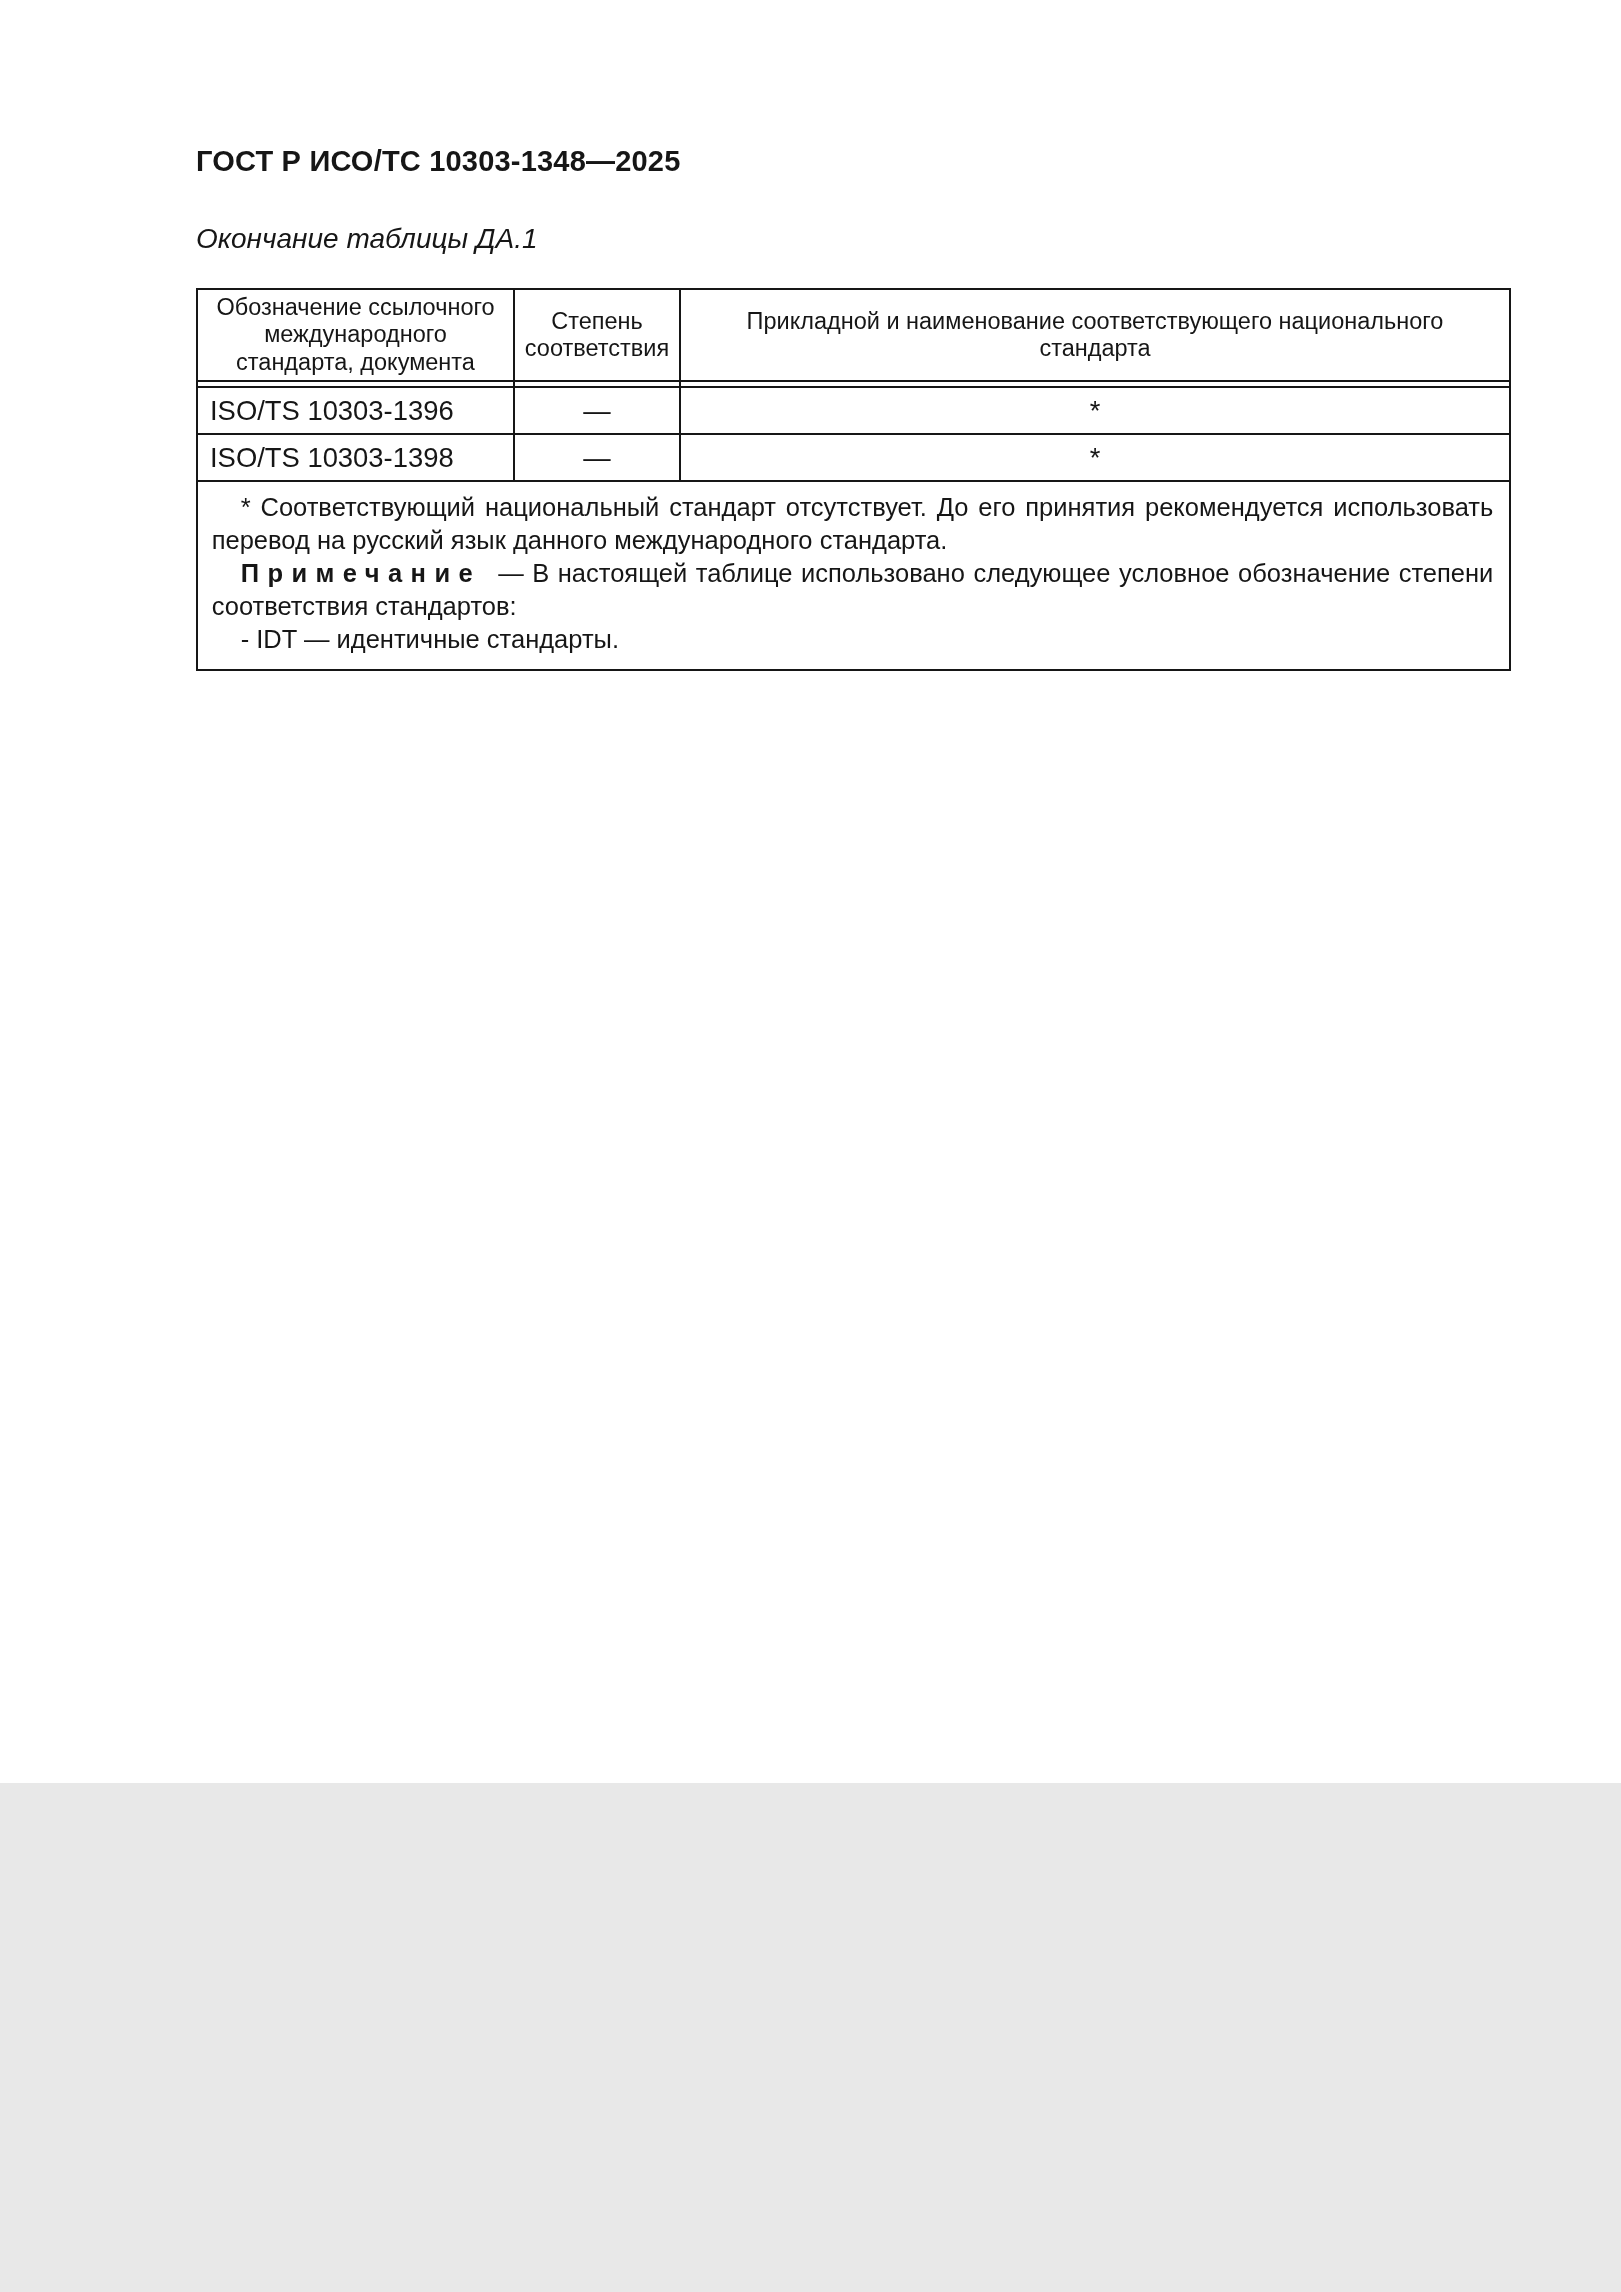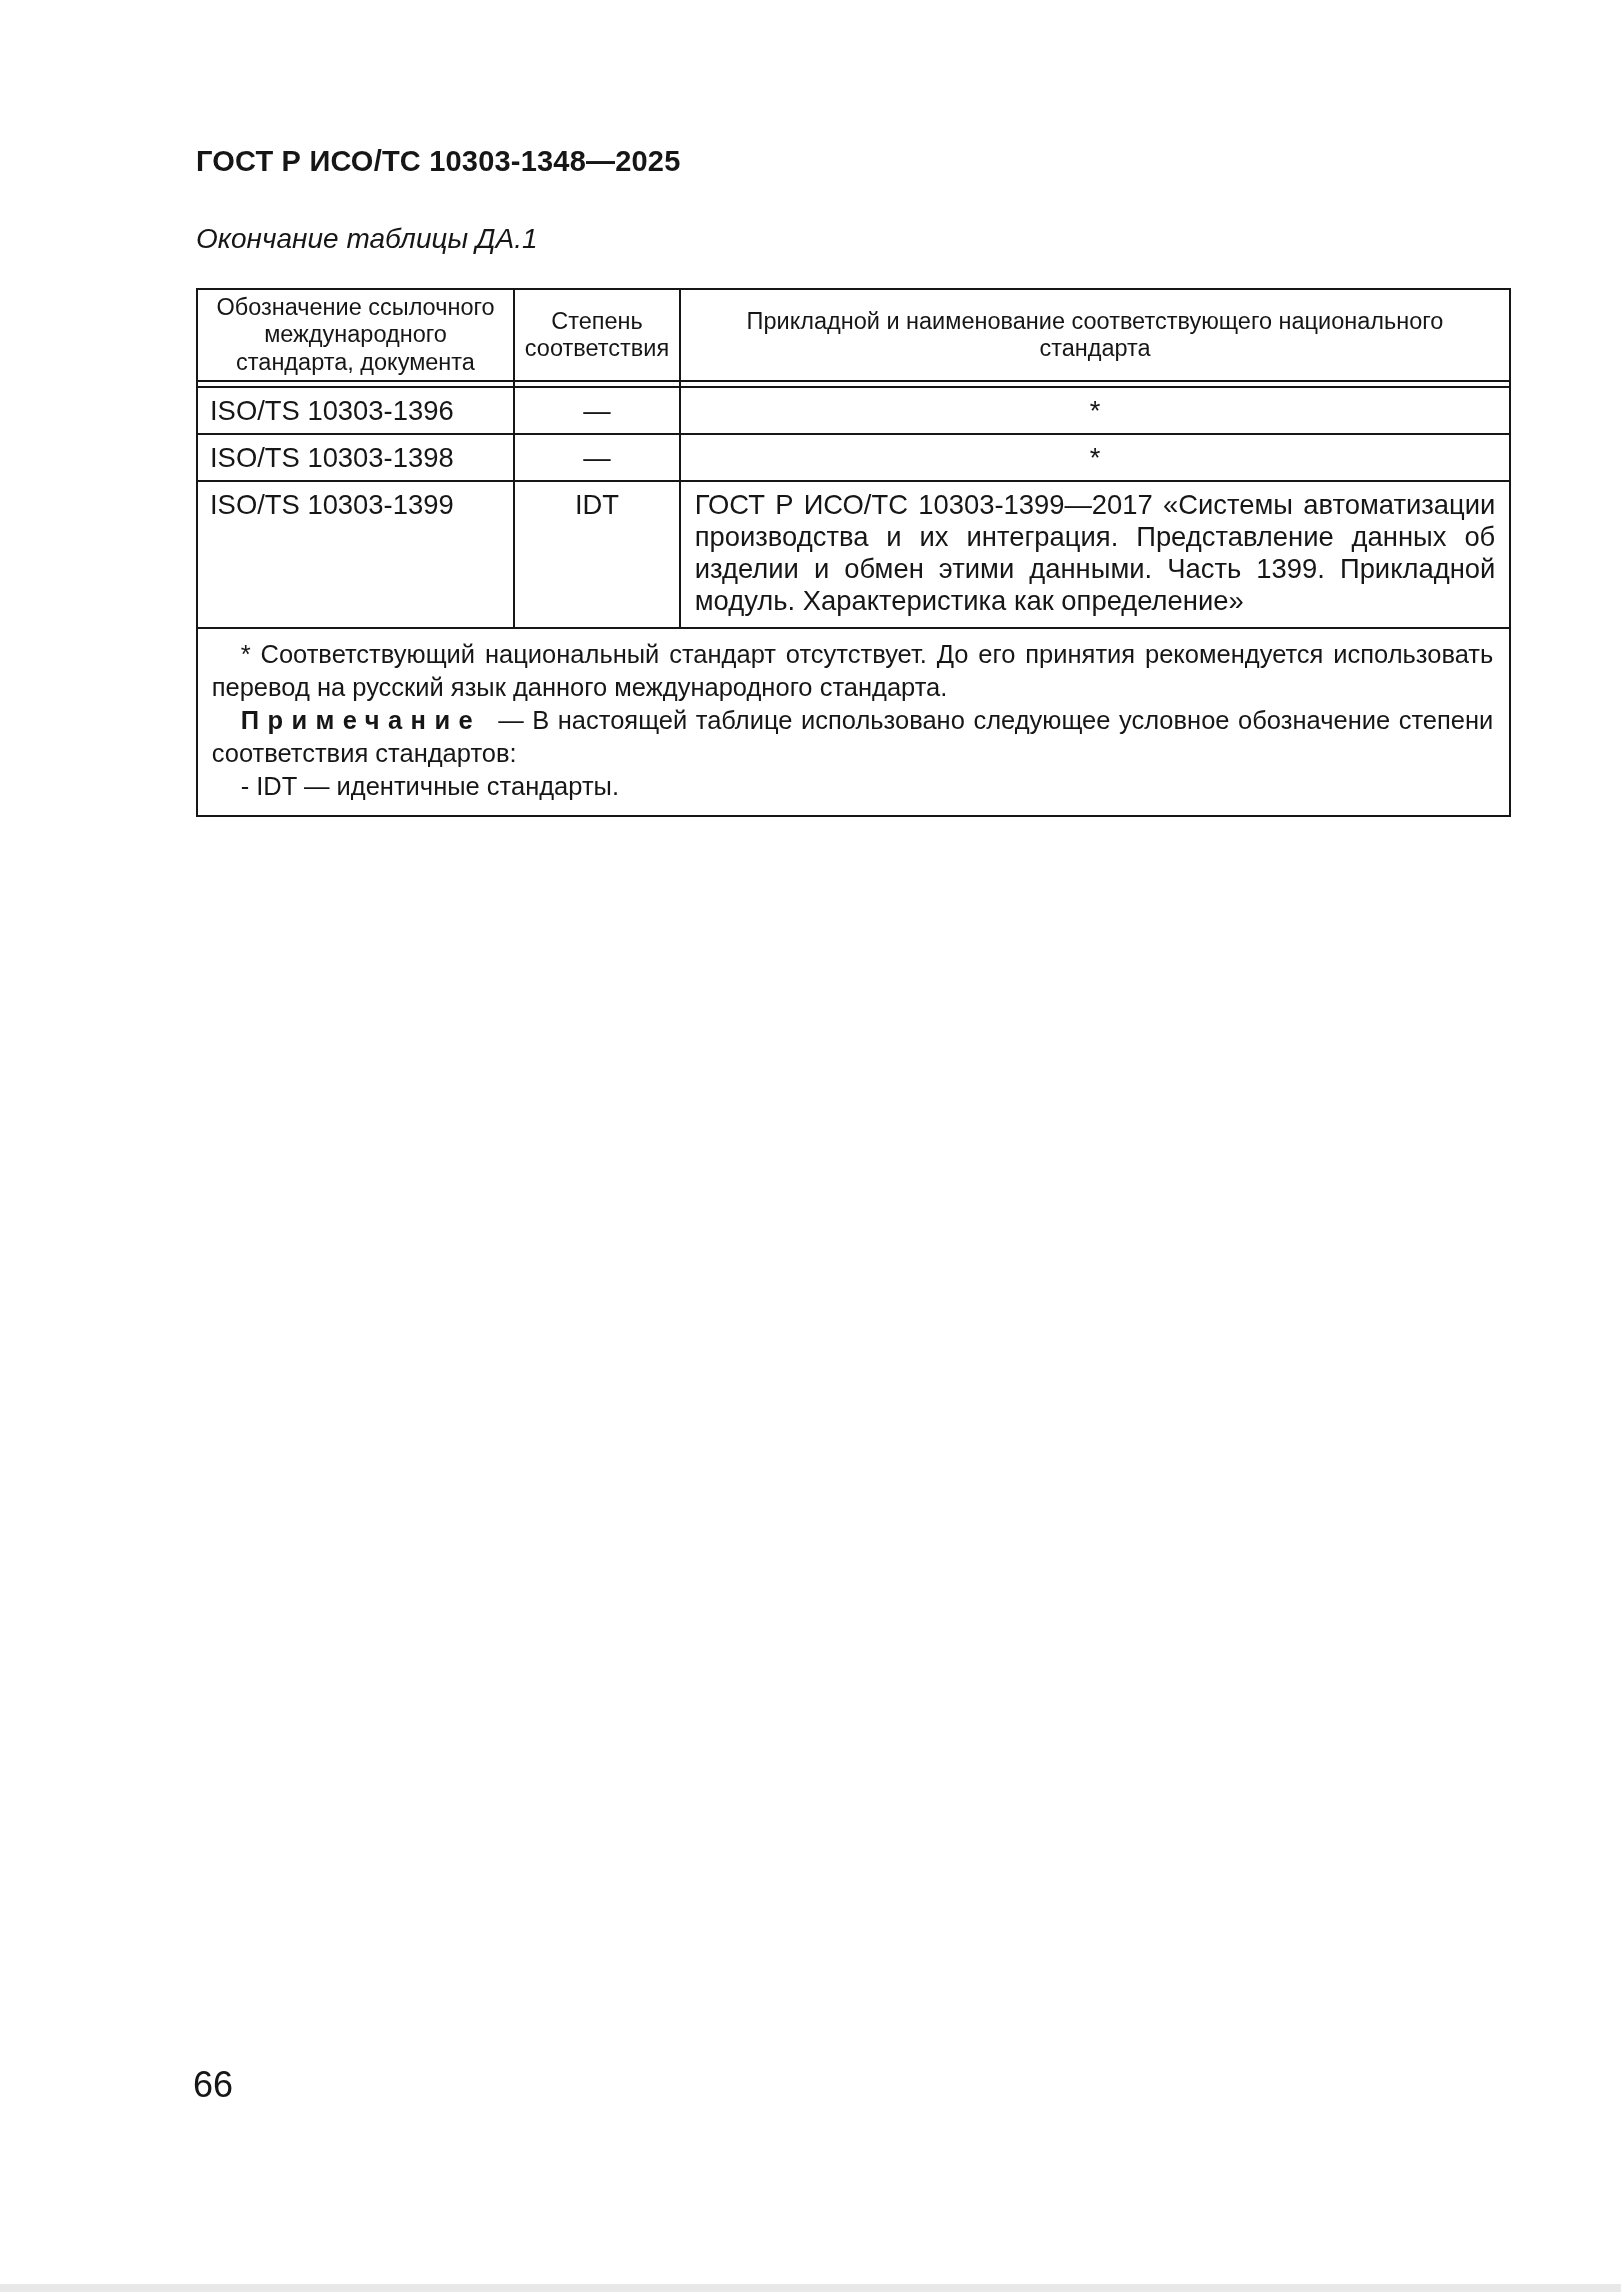--- a/index.html
+++ b/index.html
@@ -3,21 +3,21 @@
 <meta charset="utf-8">
 <style>
   html, body {
     margin: 0;
     padding: 0;
     background: #e8e8e8;
   }
   .page {
     position: relative;
     width: 1621px;
-    height: 2284px;
+    height: 1783px;
     background: #ffffff;
     font-family: "Liberation Sans", sans-serif;
     color: #161616;
     overflow: hidden;
   }
   .doc-header {
     position: absolute;
     left: 196px;
     top: 145px;
     font-size: 29px;
@@ -147,25 +147,20 @@
       <tr class="data-row">
         <td class="c1">ISO/TS 10303-1396</td>
         <td class="c2">—</td>
         <td class="c3">*</td>
       </tr>
       <tr class="data-row">
         <td class="c1">ISO/TS 10303-1398</td>
         <td class="c2">—</td>
         <td class="c3">*</td>
       </tr>
-      <tr class="data-row-tall">
-        <td class="c1">ISO/TS 10303-1399</td>
-        <td class="c2">IDT</td>
-        <td class="c3">ГОСТ Р ИСО/ТС 10303-1399—2017 «Системы автоматизации производства и их интеграция. Представление данных об изделии и обмен этими данными. Часть 1399. Прикладной модуль. Характеристика как определение»</td>
-      </tr>
       <tr class="footer-row">
         <td colspan="3">
           <p>* Соответствующий национальный стандарт отсутствует. До его принятия рекомендуется использовать перевод на русский язык данного международного стандарта.</p>
           <p><span class="note-label">Примечание</span>&nbsp; <span>—  В настоящей таблице использовано следующее условное обозначение степени соответствия стандартов:</span></p>
           <p class="note-item">- IDT — идентичные стандарты.</p>
         </td>
       </tr>
     </tbody>
   </table>
 

